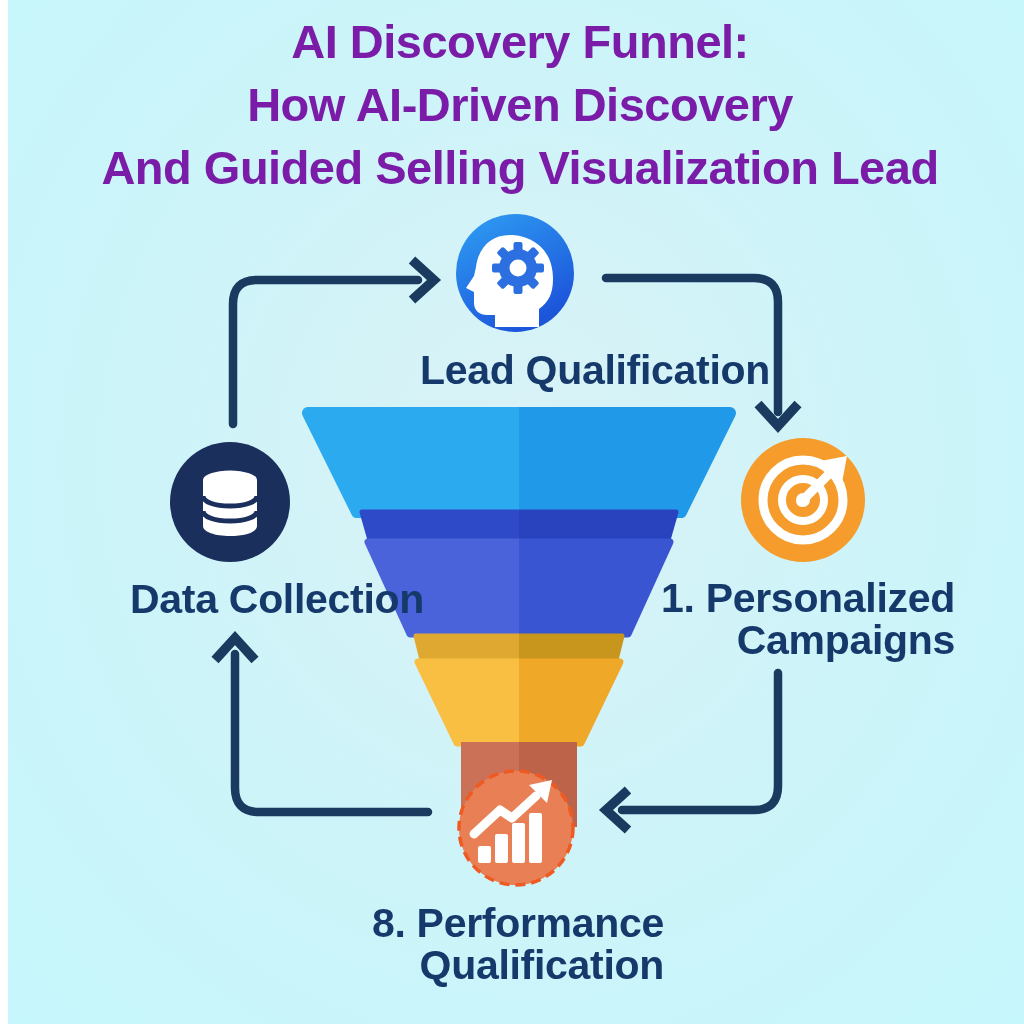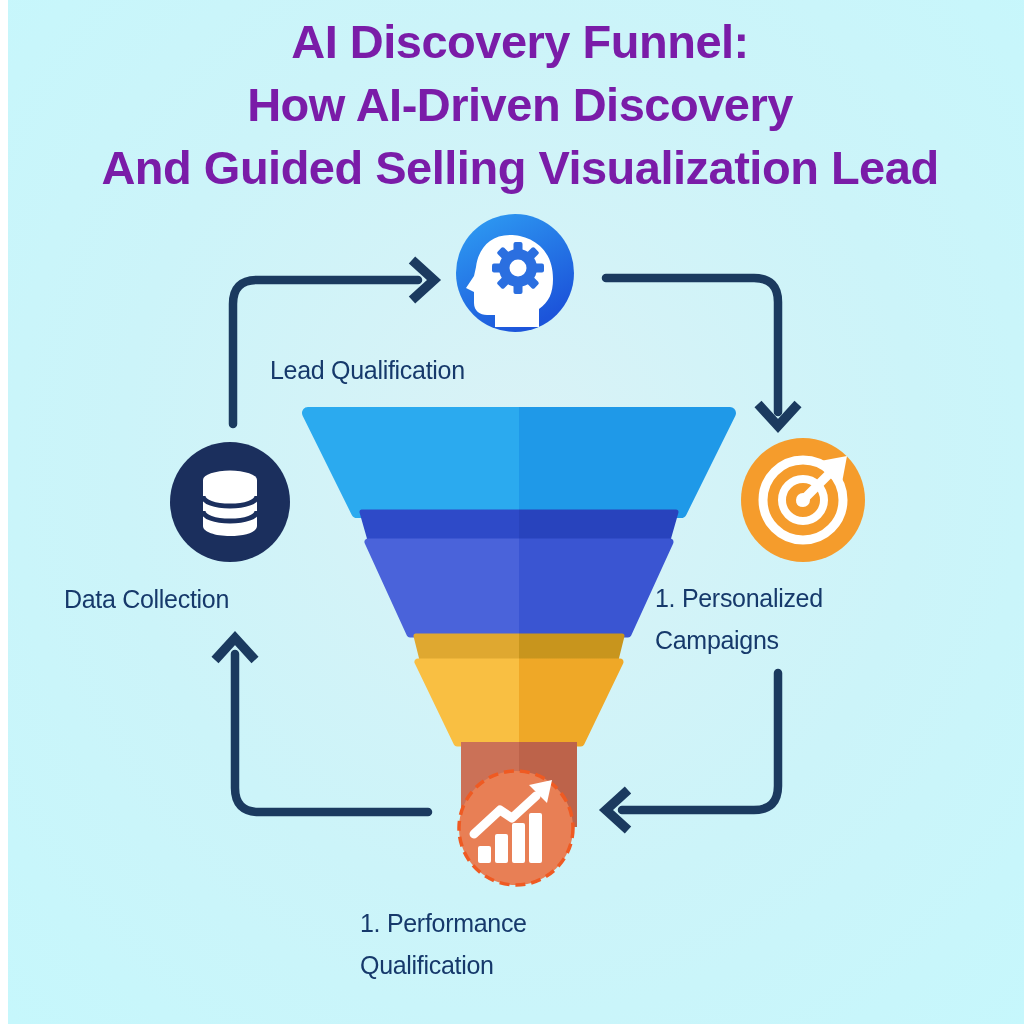--- a/index.html
+++ b/index.html
@@ -15,24 +15,24 @@
     position:absolute;top:10px;left:0;width:1024px;
     text-align:center;
     color:var(--title);
     font-weight:bold;
     font-size:47px;
     line-height:63px;
     letter-spacing:-0.5px;
   }
   .label{
     position:absolute;
-    text-align:left;
+    text-align:right;
     color:var(--label);
-    font-weight:normal;
-    font-size:25px;
+    font-weight:bold;
+    font-size:41px;
     line-height:42px;
     letter-spacing:-0.3px;
   }
   .label-lead{left:262px;top:349px;width:500px;}
   .label-data{left:56px;top:578px;width:360px;}
   .label-camp{left:647px;top:577px;width:300px;}
   .label-perf{left:352px;top:902px;width:304px;}
   svg{position:absolute;left:0;top:0;}
   .arrow-line{stroke:var(--arrow);stroke-width:8.5;fill:none;stroke-linecap:round;}
   .arrow-head{stroke:var(--arrow);stroke-width:9.5;fill:none;stroke-linejoin:miter;stroke-linecap:butt;}
@@ -187,17 +187,17 @@
   <div class="label label-lead">Lead Qualification</div>
 
   <div class="label label-data">Data Collection</div>
 
   <div class="label label-camp">
     <div>1. Personalized</div>
     <div>Campaigns</div>
   </div>
 
   <div class="label label-perf">
-    <div>1. Performance</div>
+    <div>8. Performance</div>
     <div>Qualification</div>
   </div>
 
 </div>
 
 </body></html>

